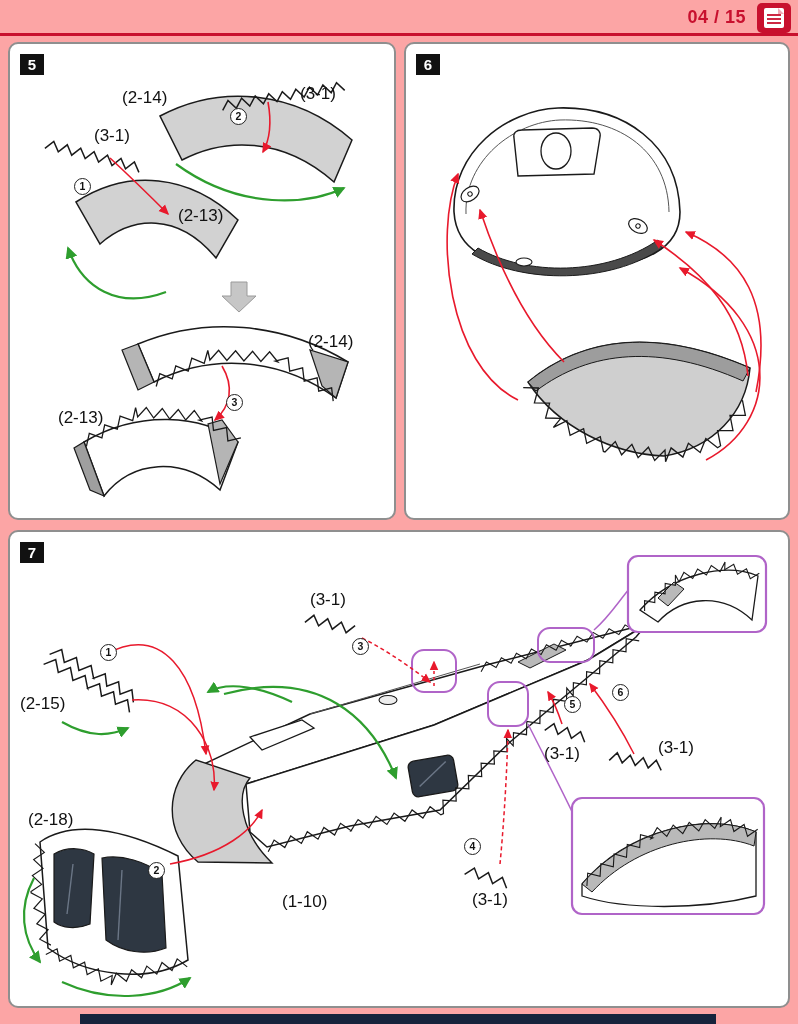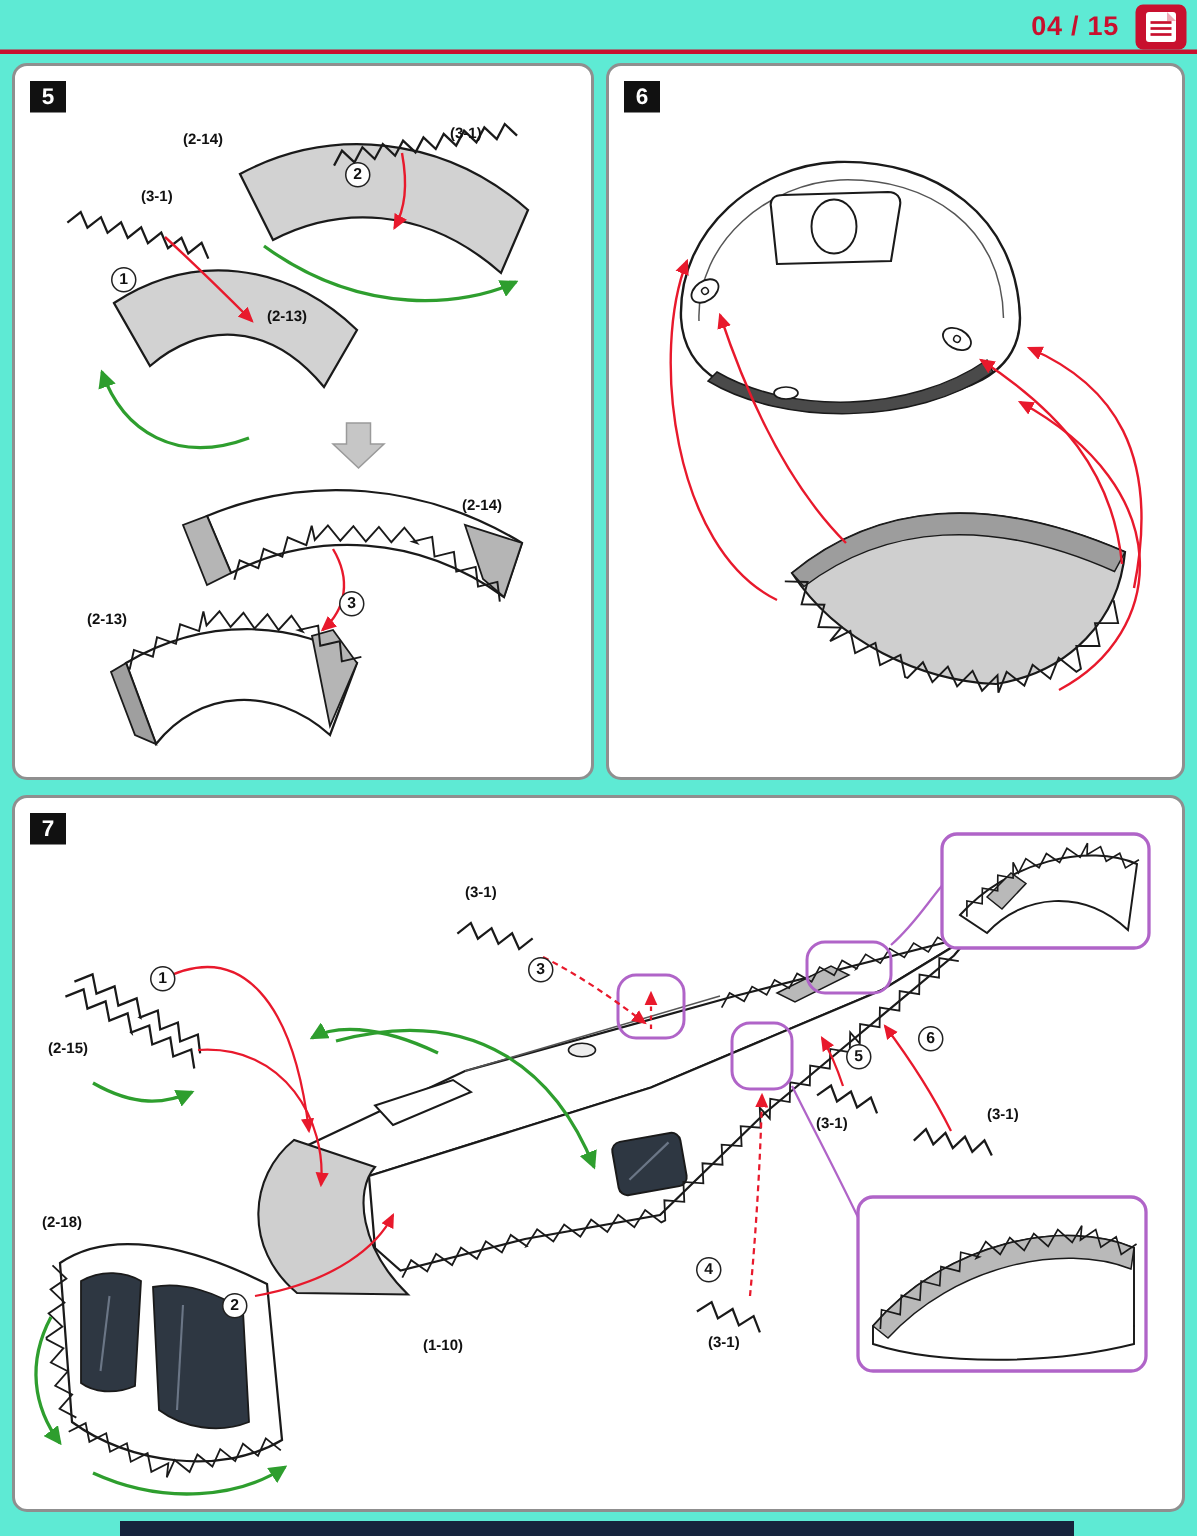--- a/index.html
+++ b/index.html
@@ -1,27 +1,27 @@
 <!DOCTYPE html>
 <html><head>
 <meta charset="utf-8">
 <style>
   *{box-sizing:border-box;margin:0;padding:0}
   html,body{background:#ffffff}
-  .page{position:relative;width:798px;height:1024px;background:#5eead4;
+  .page{position:relative;width:798px;height:1024px;background:#fca5a5;
         font-family:"Liberation Sans",sans-serif;overflow:hidden}
   .page-num{position:absolute;top:7px;right:52px;font-size:18px;font-weight:bold;
             color:#c8102e;letter-spacing:.5px}
   .doc-icon{position:absolute;top:2px;right:6px}
   .rule{position:absolute;top:33px;left:0;width:798px;height:3px;background:#c8102e}
   .panel{position:absolute;border:2px solid #8f8f8f;border-radius:10px;background:#fff}
   .art{position:absolute;left:0;top:0}
   .panel-num{position:absolute;left:10px;top:10px;width:24px;height:21px;background:#111;
              color:#fff;font-weight:bold;font-size:15px;line-height:21px;text-align:center}
-  .part-label{position:absolute;font-weight:bold;font-size:10px;color:#111;white-space:nowrap}
+  .part-label{position:absolute;font-weight:normal;font-size:17px;color:#111;white-space:nowrap}
   .step-circle{position:absolute;width:17px;height:17px;border:1.4px solid #222;border-radius:50%;
                font-size:10.5px;font-weight:600;line-height:14.5px;text-align:center;color:#111;background:#fff}
   .footer-bar{position:absolute;left:80px;top:1014px;width:636px;height:10px;background:#16233c}
 </style>
 </head>
 <body>
 
 <div class="page">
 
   <span class="page-num">04 / 15</span>
@@ -220,21 +220,21 @@
       <g stroke="#2e9e2e" stroke-width="2.2" fill="none">
         <path d="M214,162 C310,136 362,186 386,246" marker-end="url(#arg7)"></path>
         <path d="M282,170 C240,150 212,152 198,160" marker-end="url(#arg7)"></path>
         <path d="M52,190 C80,206 100,204 118,196" marker-end="url(#arg7)"></path>
         <path d="M24,346 C8,376 12,406 30,430" marker-end="url(#arg7)"></path>
         <path d="M52,450 C100,472 150,466 180,446" marker-end="url(#arg7)"></path>
       </g>
     </svg>
     <div class="panel-num">7</div>
     <span class="part-label" style="left:300px;top:58px">(3-1)</span>
-    <span class="part-label" style="left:22px;top:162px">(2-15)</span>
+    <span class="part-label" style="left:10px;top:162px">(2-15)</span>
     <span class="part-label" style="left:18px;top:278px">(2-18)</span>
     <span class="part-label" style="left:272px;top:360px">(1-10)</span>
     <span class="part-label" style="left:534px;top:212px">(3-1)</span>
     <span class="part-label" style="left:648px;top:206px">(3-1)</span>
     <span class="part-label" style="left:462px;top:358px">(3-1)</span>
     <span class="step-circle" style="left:90px;top:112px">1</span>
     <span class="step-circle" style="left:138px;top:330px">2</span>
     <span class="step-circle" style="left:342px;top:106px">3</span>
     <span class="step-circle" style="left:454px;top:306px">4</span>
     <span class="step-circle" style="left:554px;top:164px">5</span>

